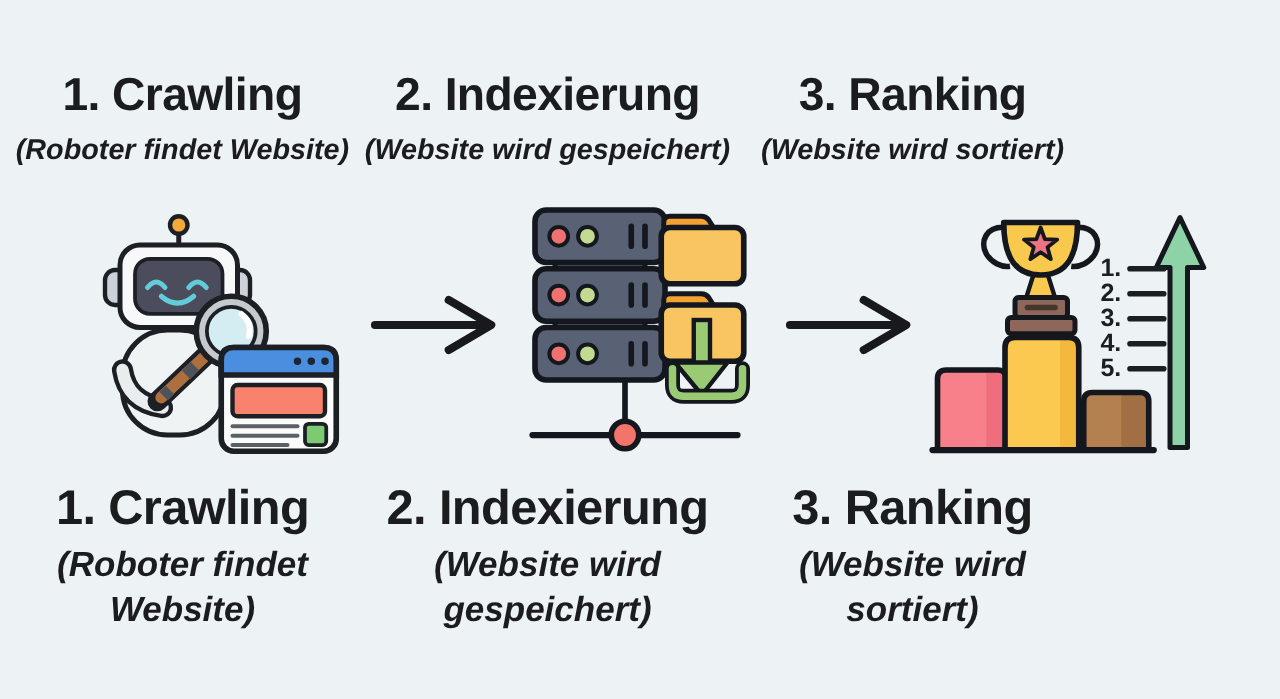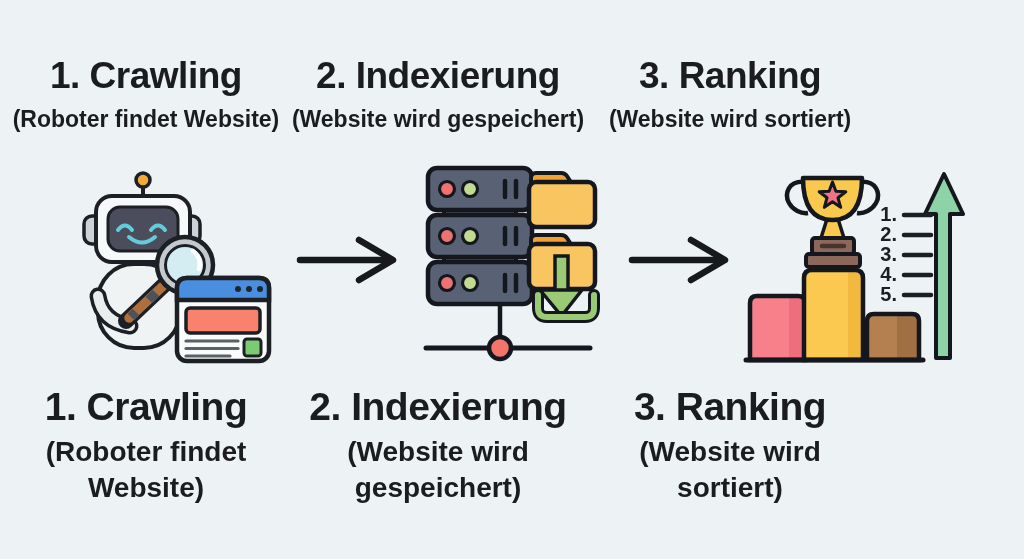--- a/index.html
+++ b/index.html
@@ -8,21 +8,21 @@
     background:#edf2f4;
     font-family:"Liberation Sans","DejaVu Sans",sans-serif;
     color:#1b1c1e;
   }
   .row{position:absolute;left:0;width:876px;display:flex;}
   .row-top{top:56px;}
   .row-bottom{top:386px;}
   .col{flex:1;display:flex;flex-direction:column;align-items:center;text-align:center;}
   .title{font-size:37px;font-weight:700;letter-spacing:-.5px;line-height:1.1;margin:0;}
   .row-bottom .title{font-size:39px;}
-  .subtitle{font-size:23px;font-weight:700;margin-top:9px;white-space:nowrap;}
+  .subtitle{font-size:23px;font-weight:700;margin-top:9px;white-space:nowrap;font-style:italic;}
   .row-bottom .subtitle{font-size:28px;white-space:normal;line-height:1.3;margin-top:5px;}
   .sub-w1{max-width:250px;}
   .sub-w2{max-width:265px;}
   .sub-w3{max-width:265px;}
   .illus{position:absolute;}
   svg{display:block;overflow:visible;}
 </style>
 </head>
 <body>
 

